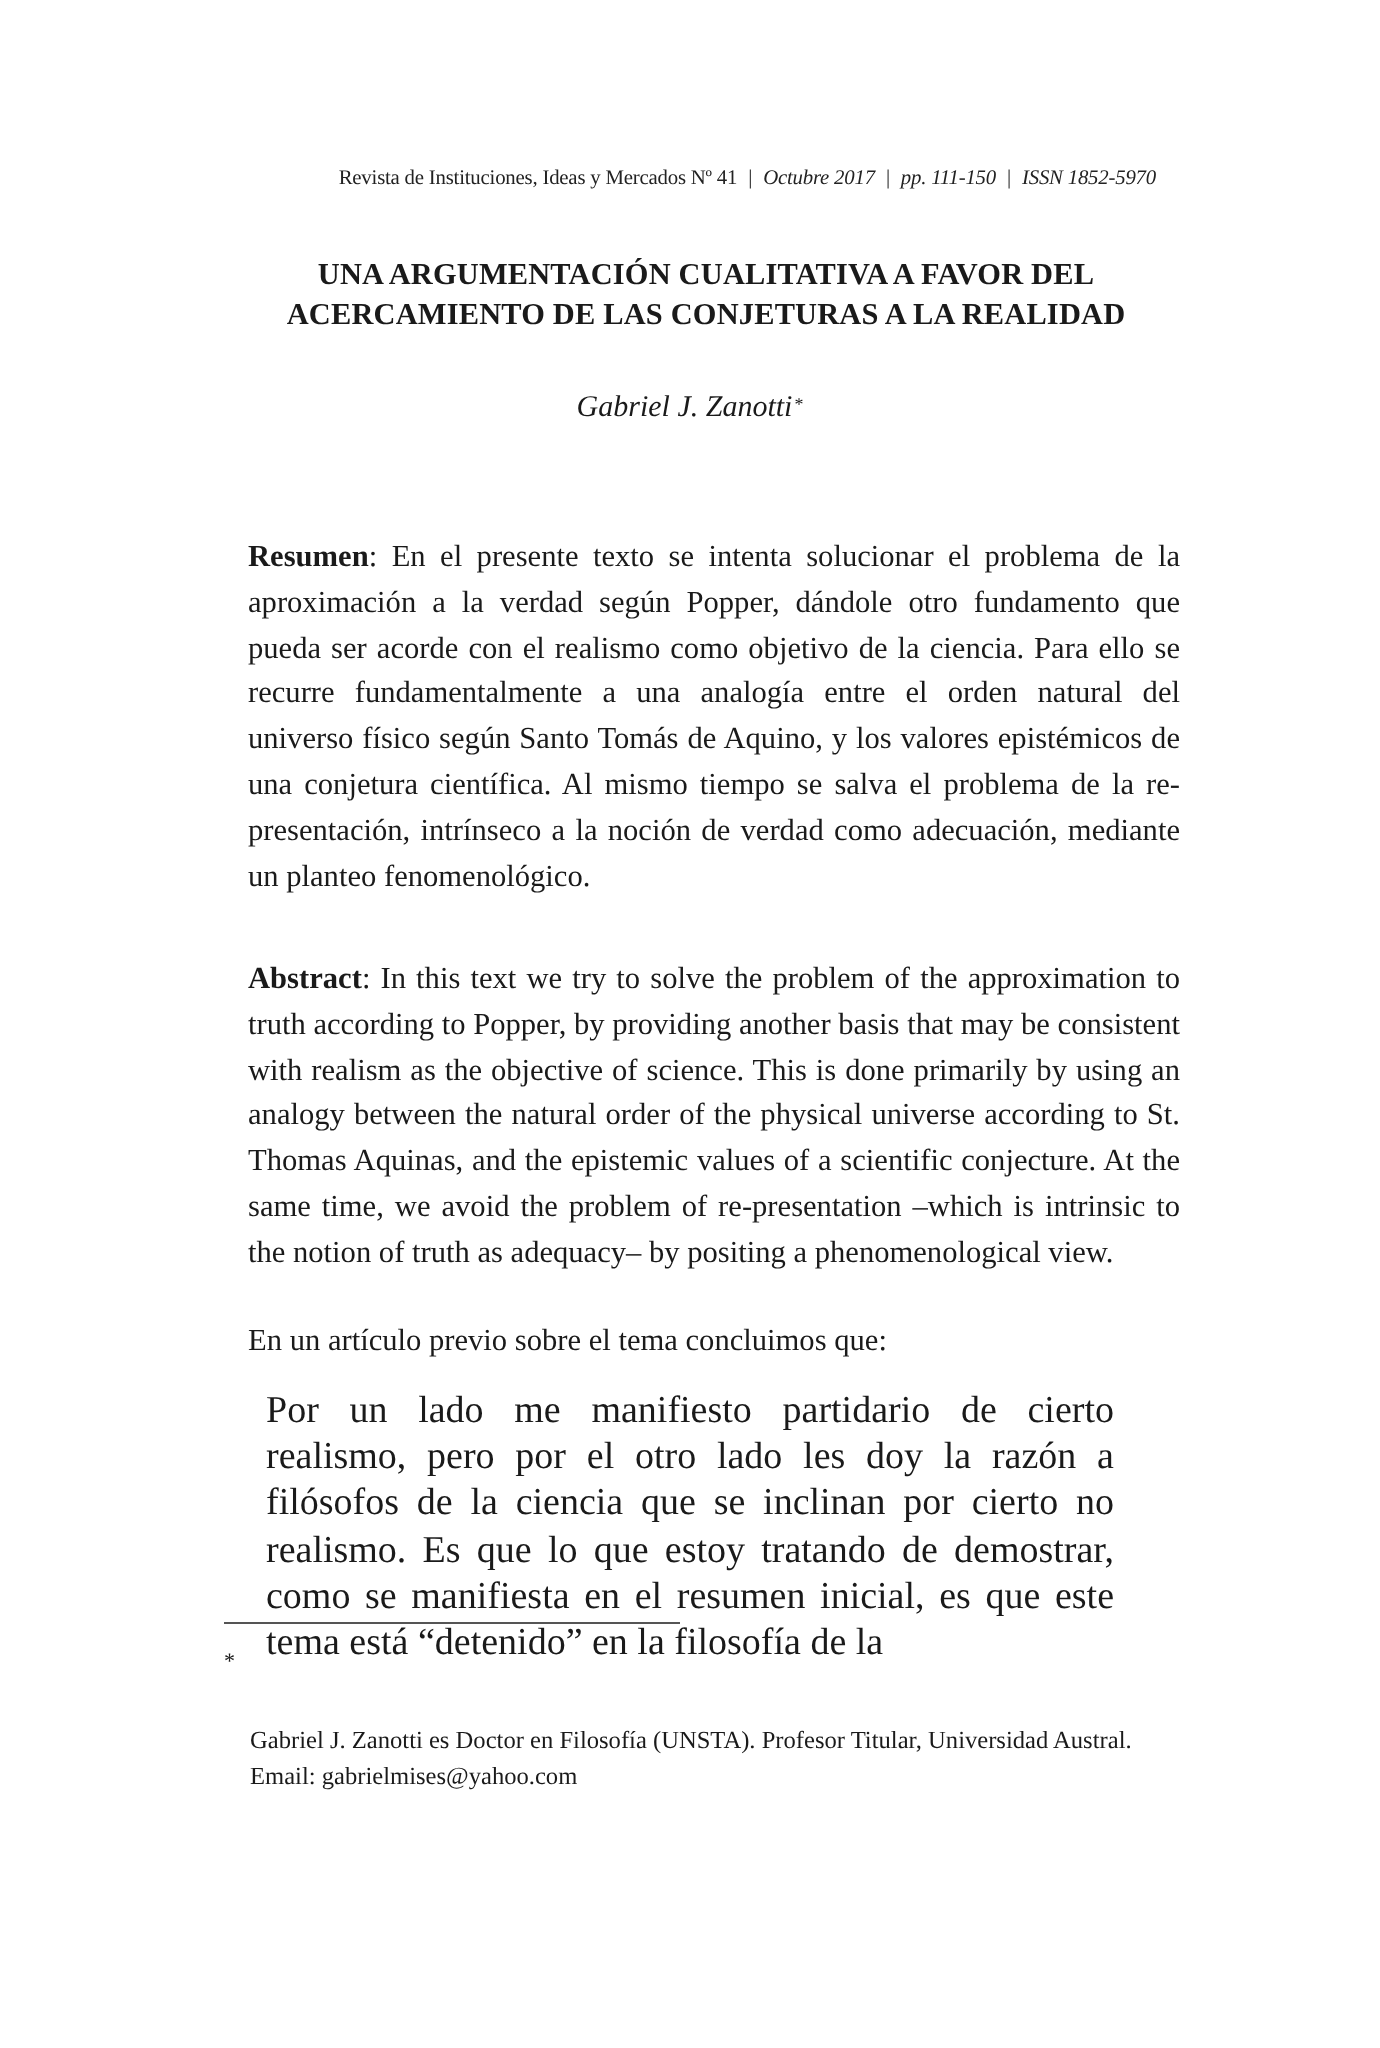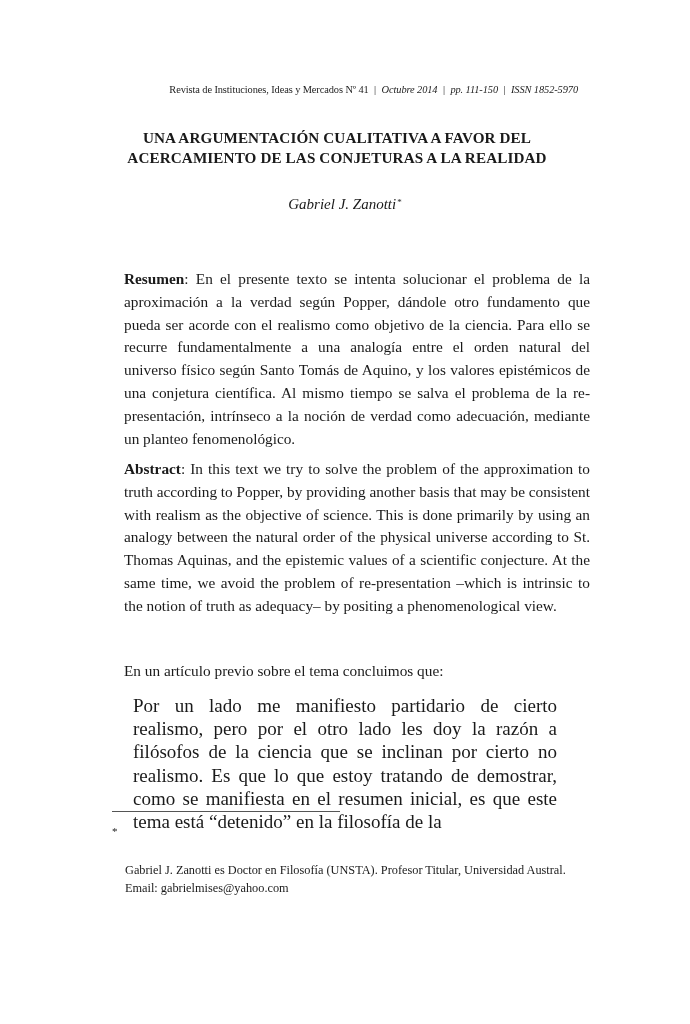--- a/index.html
+++ b/index.html
@@ -32,21 +32,21 @@
       letter-spacing: -0.1px;
       white-space: nowrap;
       color: #222;
     }
     .running-header .it { font-style: italic; }
     .running-header .sep { margin: 0 3px; }
 
     .title {
       position: absolute;
       top: 128px;
-      left: 104px;
+      left: 120px;
       width: 466px;
       text-align: center;
       font-weight: bold;
       font-size: 15.2px;
       line-height: 20px;
       letter-spacing: 0.1px;
       margin: 0;
     }
     .author {
       position: absolute;
@@ -71,21 +71,21 @@
       position: absolute;
       left: 112px;
       width: 466px;
       font-size: 15.3px;
       line-height: 22.8px;
       text-align: justify;
       margin: 12px;
     }
     .para .lead { font-weight: bold; }
     .resumen { top: 256px; }
-    .abstract { top: 446px; }
+    .abstract { top: 467px; }
     .intro { top: 648px; }
 
     .quote {
       position: absolute;
       left: 133px;
       width: 424px;
       top: 694px;
       font-size: 19px;
       line-height: 23.2px;
       text-align: justify;
@@ -122,21 +122,21 @@
     }
   </style>
 </head>
 <body>
 
 <div class="page">
 
   <div class="running-header">
     <span>Revista de Instituciones, Ideas y Mercados Nº 41</span>
     <span class="sep">|</span>
-    <span class="it">Octubre 2014</span>
+    <span class="it">Octubre 2017</span>
     <span class="sep">|</span>
     <span class="it">pp. 111-150</span>
     <span class="sep">|</span>
     <span class="it">ISSN 1852-5970</span>
   </div>
 
   <h1 class="title">UNA ARGUMENTACIÓN CUALITATIVA A FAVOR DEL ACERCAMIENTO DE LAS CONJETURAS A LA REALIDAD</h1>
 
   <div class="author">
     <span>Gabriel J. Zanotti</span><sup>*</sup>

